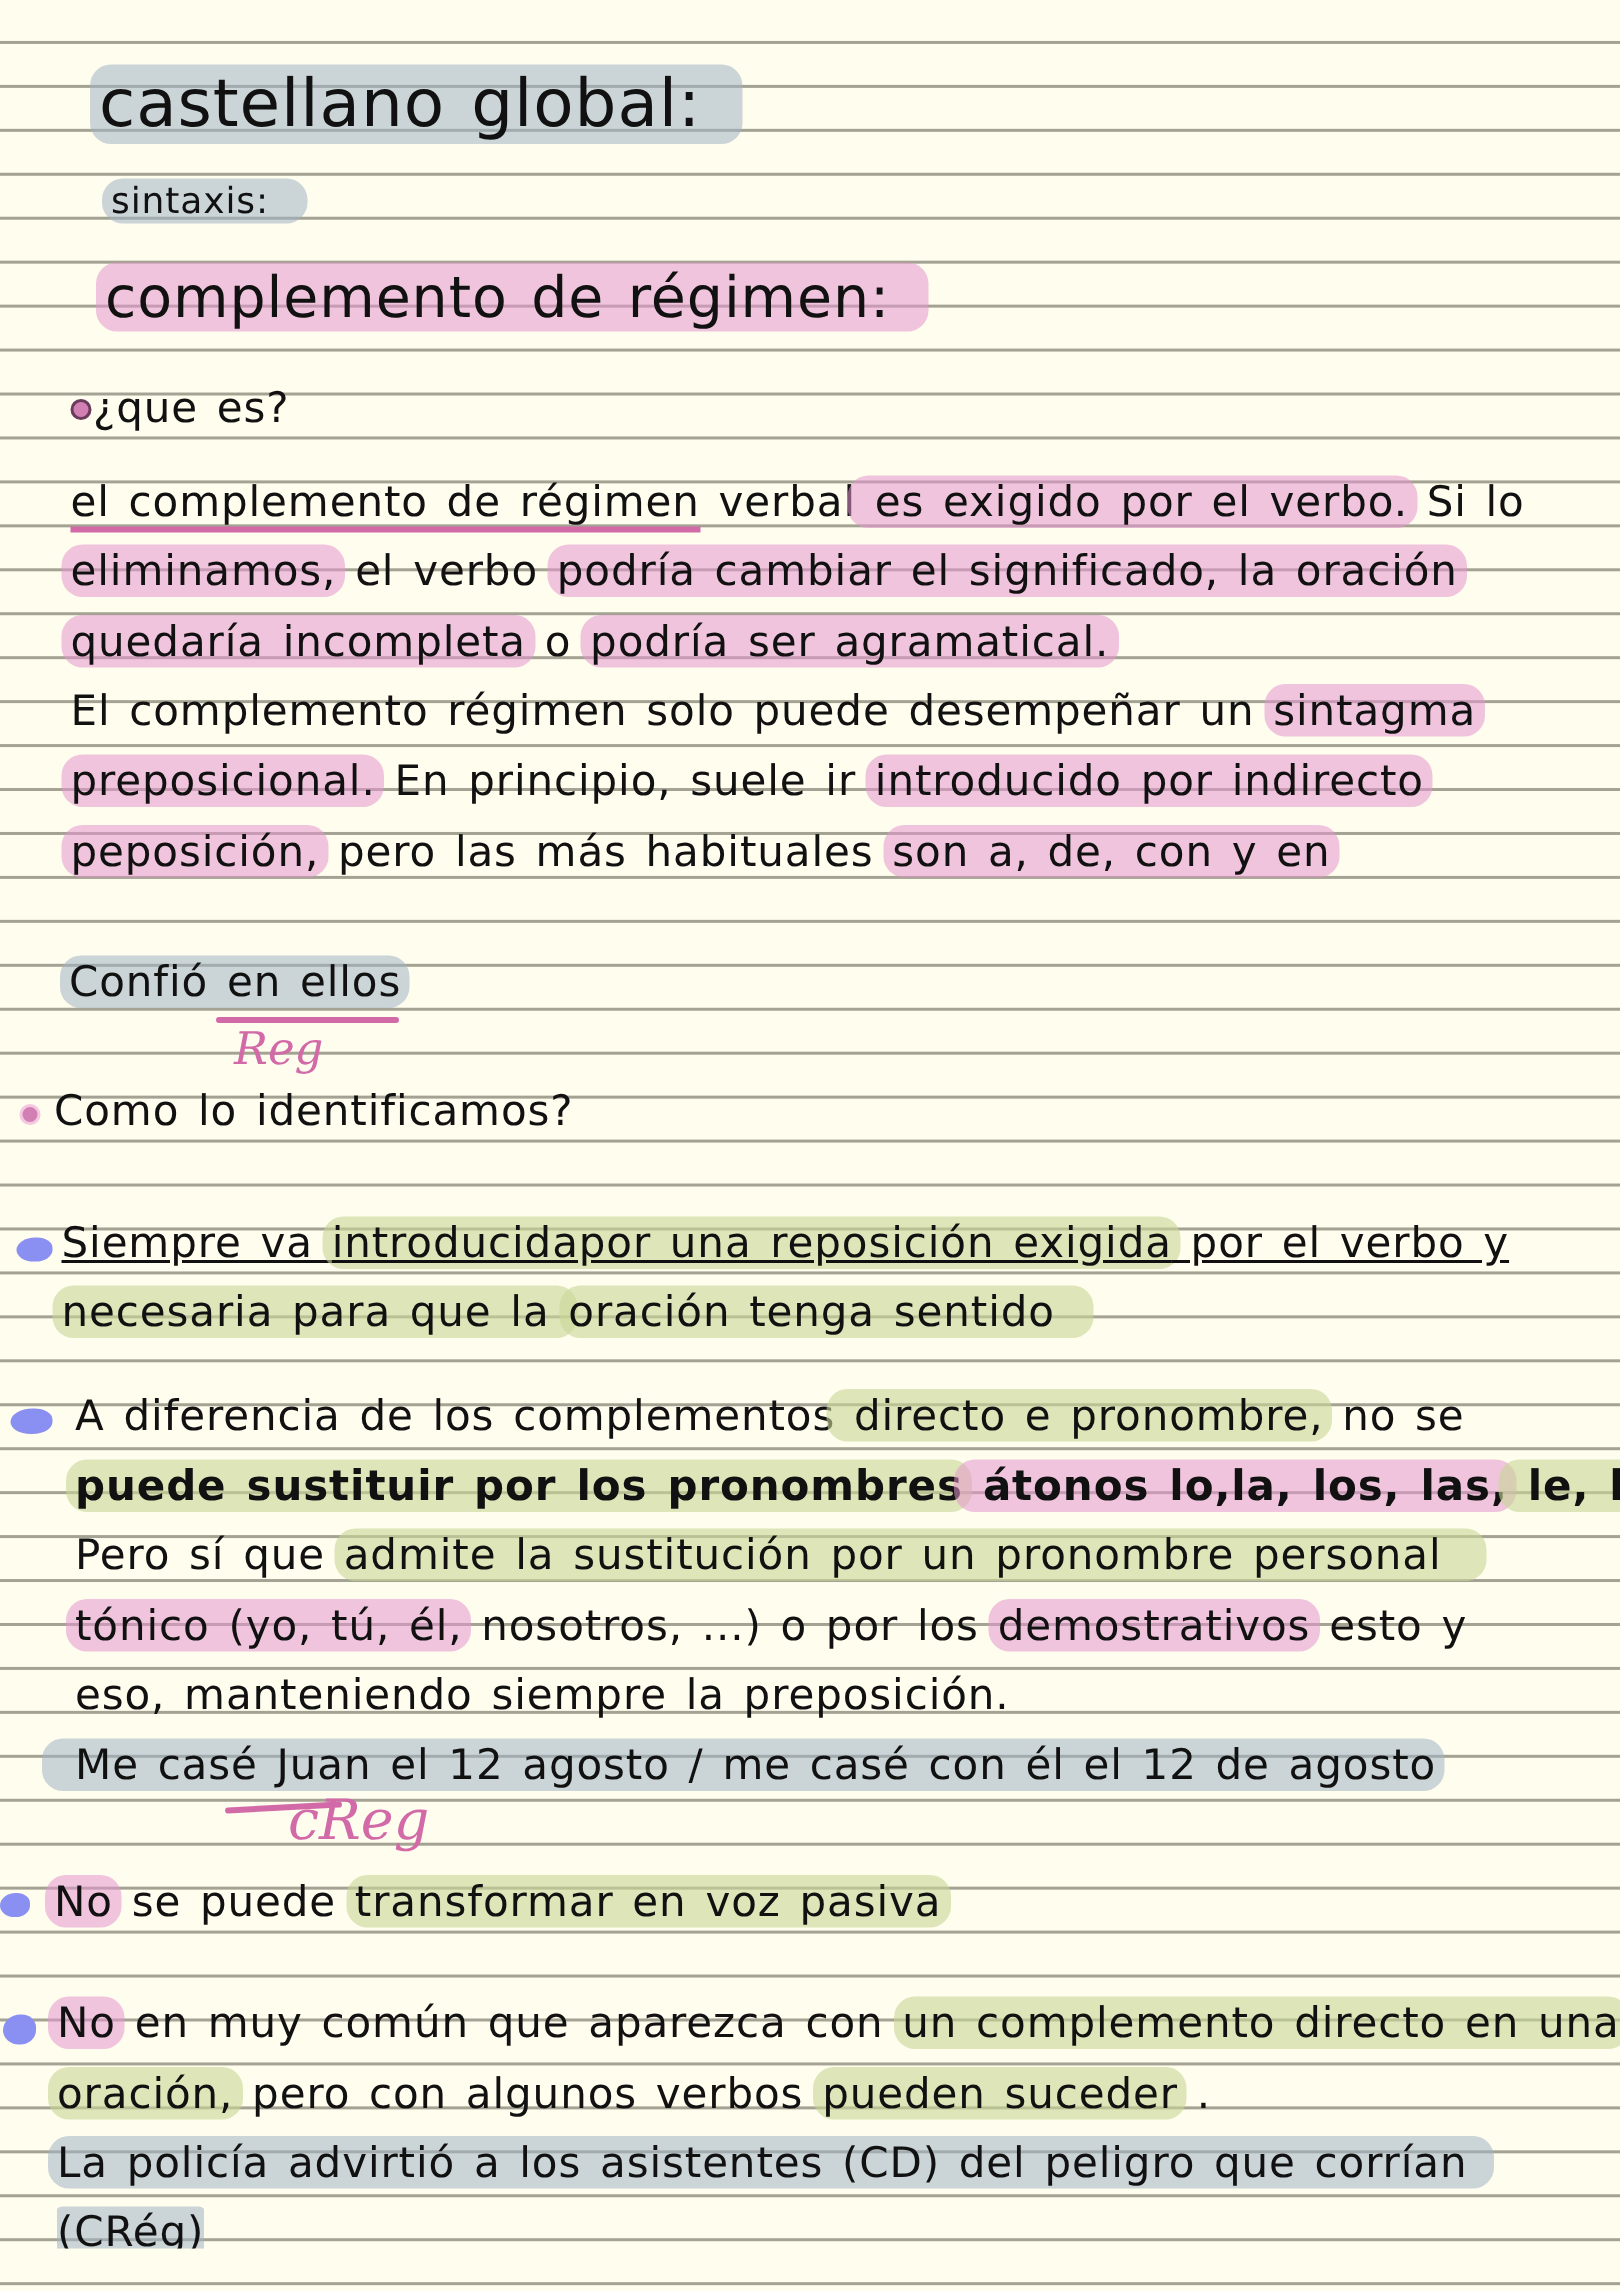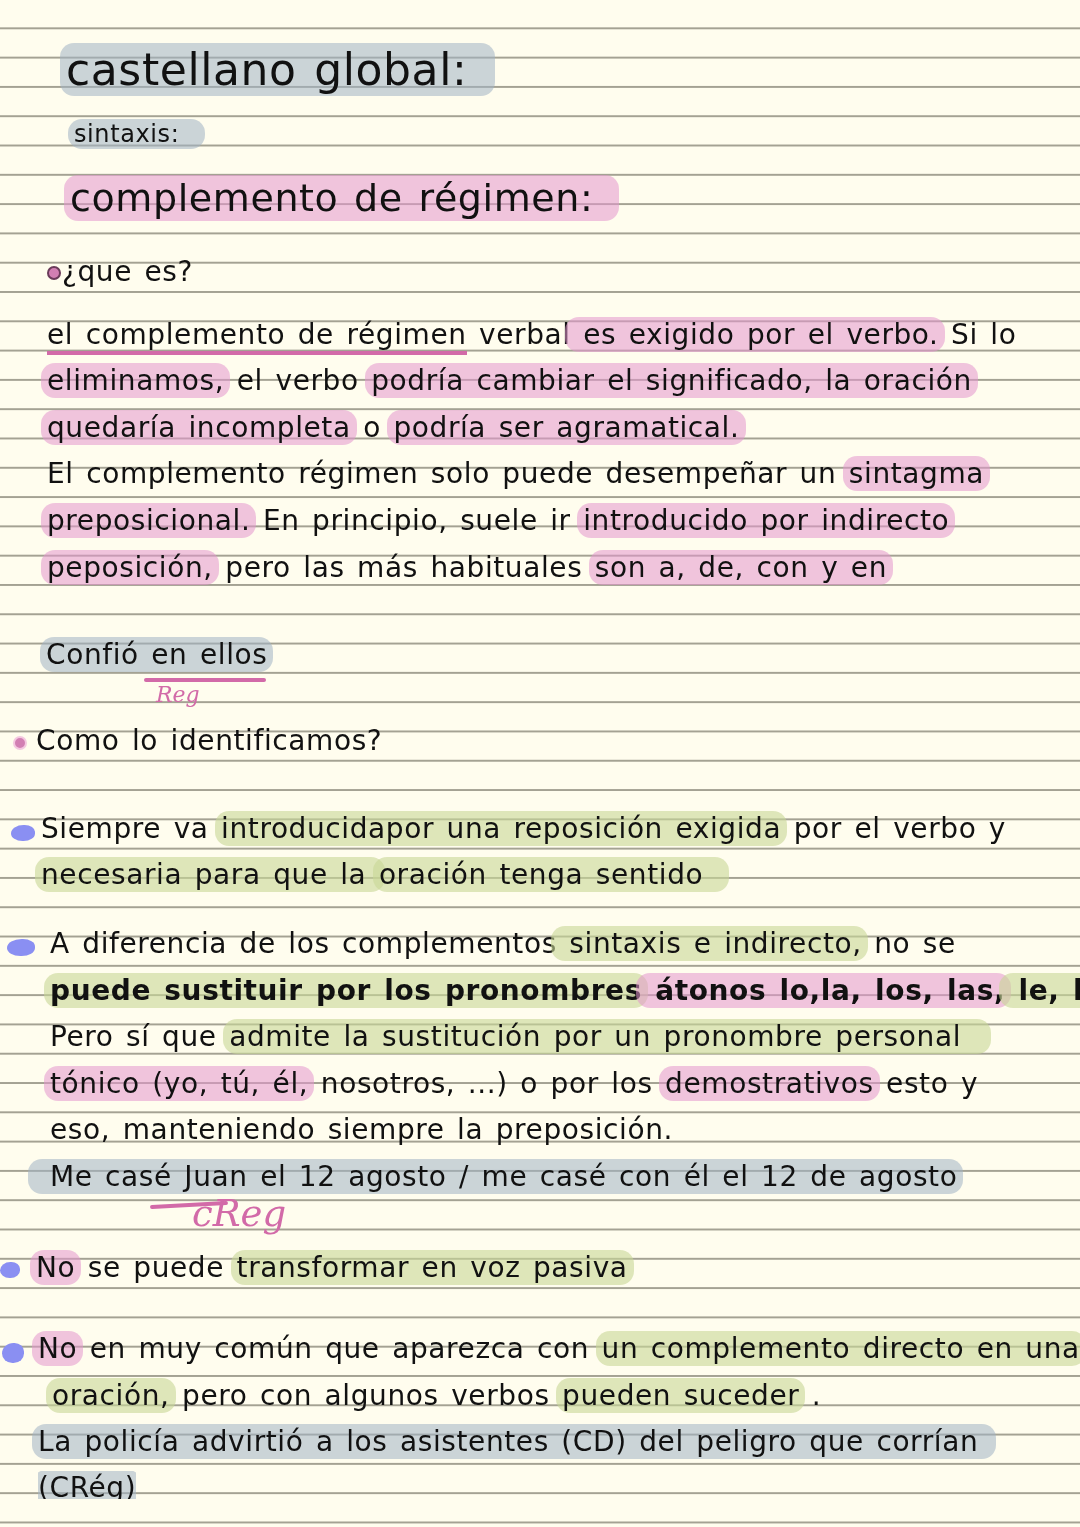--- a/index.html
+++ b/index.html
@@ -26,21 +26,21 @@
   .title { font-size: 44px; }
   .sub { font-size: 24px; }
   .dot {
     position: absolute; border-radius: 50%;
   }
   .dot-pink { width: 10px; height: 10px; border: 2px solid #6a3b5a; background: #d27fb3; }
   .dot-pink-sm { width: 10px; height: 10px; background: #d27fb3; border: 2px solid #f4c8e0; }
   .blob { width: 24px; height: 16px; background: #8a8ff2; border-radius: 55% 45% 50% 50%; }
   .annot {
     position: absolute; color: #d26aa8; font-family: "DejaVu Serif", serif;
-    font-size: 22px; font-style: italic;
+    font-size: 30px; font-style: italic;
   }
   .annot-line { position: absolute; height: 4px; background: #d26aa8; border-radius: 2px; }
 </style>
 </head>
 <body>
 
 <div>
 
   <div class="line title" style="left:66px; top:44px;">
     <span class="hl hl-blue" style="padding-right:28px;">castellano global:</span>
@@ -79,30 +79,30 @@
   <div class="line" style="left:46px; top:638px;">
     <span class="hl hl-blue">Confió en ellos</span>
   </div>
   <div class="annot-line" style="left:144px; top:678px; width:122px;"></div>
   <div class="annot" style="left:156px; top:682px;">Reg</div>
 
   <span class="dot dot-pink-sm" style="left:13px; top:736px;"></span>
   <div class="line" style="left:36px; top:724px;">Como lo identificamos?</div>
 
   <span class="dot blob" style="left:11px; top:825px;"></span>
-  <div class="line" style="left:41px; top:812px;">
+  <div class="line" style="left:41px; top:812px;text-decoration:underline;">
     <span>Siempre va </span><span class="hl hl-green">introducidapor una reposición exigida</span><span> por el verbo y</span>
   </div>
   <div class="line" style="left:41px; top:858px;">
     <span class="hl hl-green">necesaria para que la </span><span class="hl hl-green" style="padding-right:26px;">oración tenga sentido</span>
   </div>
 
   <span class="dot blob" style="left:7px; top:939px; width:28px; height:17px;"></span>
   <div class="line" style="left:50px; top:927px;">
-    <span>A diferencia de los complementos</span><span class="hl hl-green"> sintaxis e indirecto,</span><span> no se</span>
+    <span>A diferencia de los complementos</span><span class="hl hl-green"> directo e pronombre,</span><span> no se</span>
   </div>
   <div class="line" style="left:50px; top:974px;font-weight:bold;">
     <span class="hl hl-green">puede sustituir por los pronombres</span><span class="hl hl-pink"> átonos lo,la, los, las,</span><span class="hl hl-green"> le, les.</span>
   </div>
   <div class="line" style="left:50px; top:1020px;">
     <span>Pero sí que </span><span class="hl hl-green" style="padding-right:30px;">admite la sustitución por un pronombre personal</span>
   </div>
   <div class="line" style="left:50px; top:1067px;">
     <span class="hl hl-pink">tónico (yo, tú, él,</span><span> nosotros, ...) o por los </span><span class="hl hl-pink">demostrativos</span><span> esto y</span>
   </div>
@@ -117,21 +117,21 @@
 
   <span class="dot blob" style="left:0px; top:1262px; width:20px; height:16px;"></span>
   <div class="line" style="left:36px; top:1251px;">
     <span class="hl hl-pink">No</span><span> se puede </span><span class="hl hl-green">transformar en voz pasiva</span>
   </div>
 
   <span class="dot blob" style="left:2px; top:1343px; width:22px; height:20px;"></span>
   <div class="line" style="left:38px; top:1332px;">
     <span class="hl hl-pink">No</span><span> en muy común que aparezca con </span><span class="hl hl-green">un complemento directo en una</span>
   </div>
-  <div class="line" style="left:38px; top:1379px;margin-left:14px;">
+  <div class="line" style="left:38px; top:1379px;">
     <span class="hl hl-green">oración,</span><span> pero con algunos verbos </span><span class="hl hl-green">pueden suceder</span><span> .</span>
   </div>
   <div class="line" style="left:38px; top:1425px;">
     <span class="hl hl-blue" style="padding-right:18px;">La policía advirtió a los asistentes (CD) del peligro que corrían</span>
   </div>
   <div class="line" style="left:38px; top:1471px; height:28px; overflow:hidden;">
     <span class="hl hl-blue">(CRég)</span>
   </div>
 
 </div>

